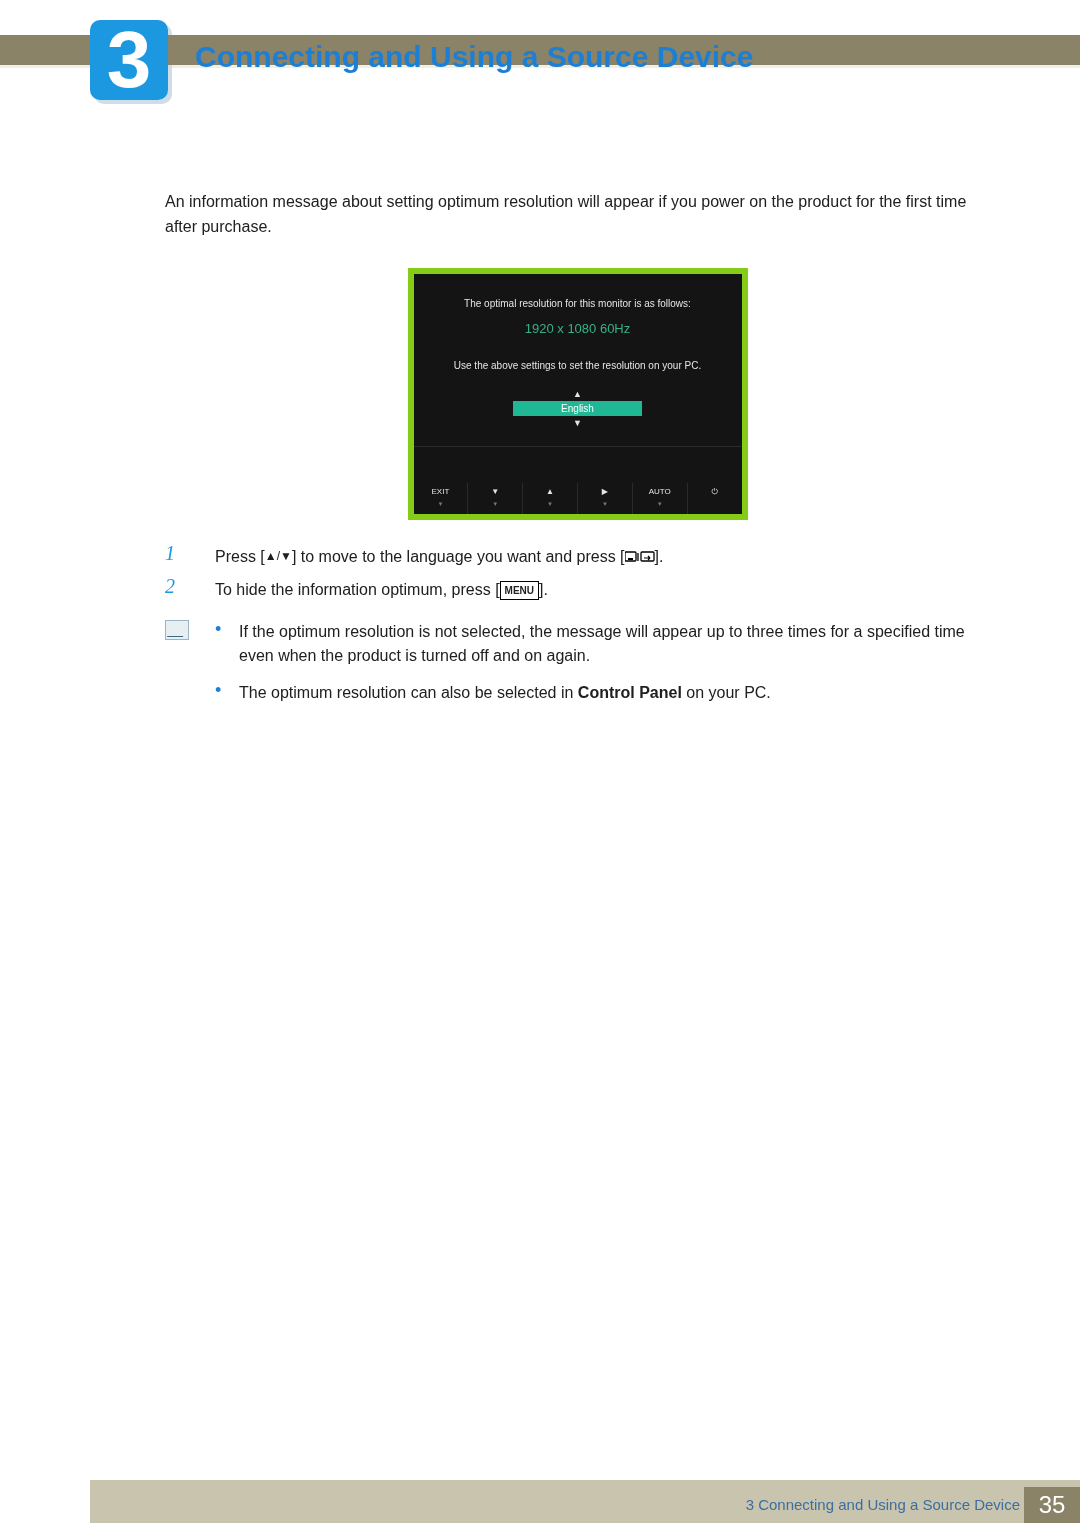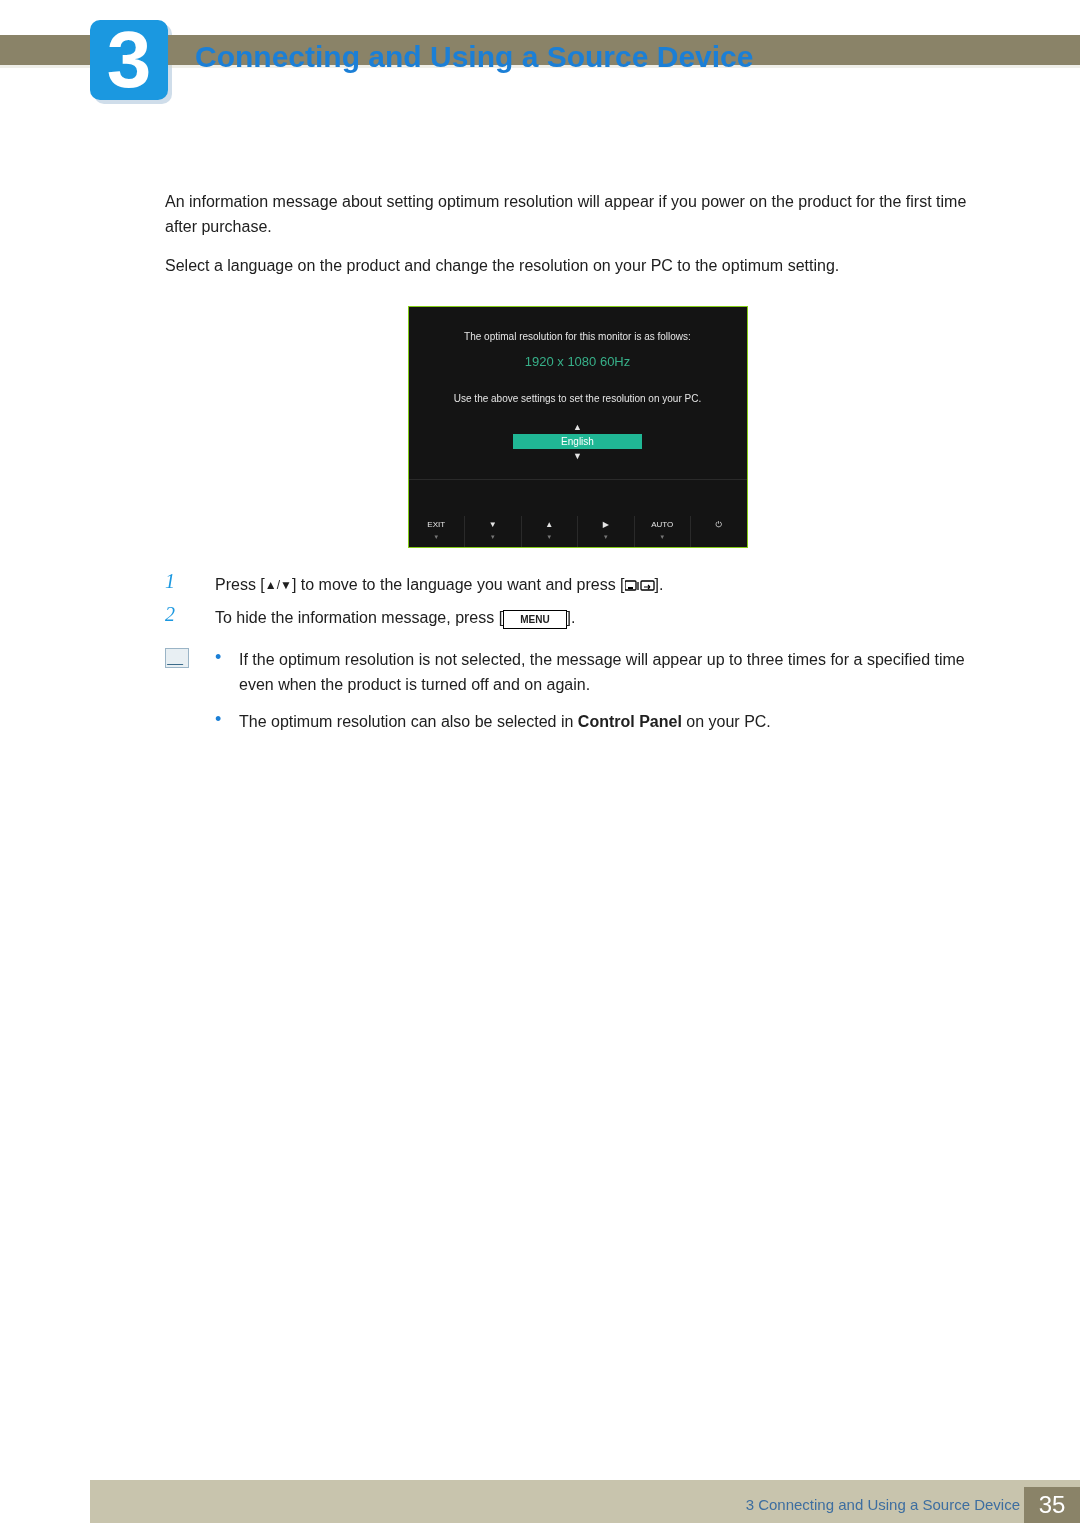--- a/index.html
+++ b/index.html
@@ -62,21 +62,21 @@
     font-weight: bold;
     margin-bottom: 22px;
   }
   .section-heading .num { margin-right: 10px; }
   .para { line-height: 1.55; margin-bottom: 14px; }
   .osd-wrap { text-align: center; margin: 28px 0 22px 0; }
   .osd {
     display: inline-block;
     width: 340px;
     background: #141414;
-    border: 1px solid #84cc16;
+    border: 6px solid #84cc16;
     color: #e5e5e5;
     font-size: 10px;
     text-align: center;
     padding-bottom: 0;
   }
   .osd .line1 { margin: 24px 10px 12px 10px; }
   .osd .res { color: #37b089; font-size: 13px; margin-bottom: 24px; }
   .osd .line2 { margin: 0 10px 18px 10px; }
   .osd .lang-block { margin-bottom: 18px; }
   .osd .tri { font-size: 9px; line-height: 10px; color: #e5e5e5; }
@@ -118,21 +118,21 @@
     vertical-align: middle;
     font-size: 12px;
     position: relative;
     top: -1px;
   }
   .menu-pill {
     display: inline-block;
     border: 1px solid #000;
     font-size: 10px;
     font-weight: bold;
-    padding: 1px 16px;
+    padding: 1px 4px;
     vertical-align: middle;
     font-family: Arial, sans-serif;
   }
   .note-block { display: flex; margin-top: 18px; }
   .note-icon-col { width: 50px; }
   .note-icon {
     width: 24px; height: 20px;
     border: 1px solid #9ab4c6;
     background: #e8eff3;
     position: relative;
@@ -184,21 +184,20 @@
 <div class="top-band"></div>
 <div class="top-band-shadow"></div>
 <div class="chapter-badge-shadow"></div>
 <div class="chapter-badge">3</div>
 <div class="chapter-title">Connecting and Using a Source Device</div>
 
 <div class="content">
 
 
   <p class="para">An information message about setting optimum resolution will appear if you power on the product for the first time after purchase.</p>
-  <p class="para">Select a language on the product and change the resolution on your PC to the optimum setting.</p>
 
   <div class="osd-wrap">
     <div class="osd">
       <div class="line1">The optimal resolution for this monitor is as follows:</div>
       <div class="res">1920 x 1080  60Hz</div>
       <div class="line2">Use the above settings to set the resolution on your PC.</div>
       <div class="lang-block">
         <div class="tri">▲</div>
         <div class="lang-btn">English</div>
         <div class="tri">▼</div>
@@ -243,21 +242,21 @@
             <path d="M13 2 L13 10" stroke="#000" stroke-width="1.3"></path>
             <rect x="16" y="1" width="13" height="9" rx="1" fill="none" stroke="#000" stroke-width="1.3"></rect>
             <path d="M19 7 L25 7 M25 7 L23 5 M25 7 L23 9" stroke="#000" stroke-width="1.2" fill="none"></path>
           </svg>
         </span><span>].</span>
       </div>
     </div>
     <div class="step">
       <div class="step-num">2</div>
       <div class="step-text">
-        <span>To hide the information message, press [</span><span class="menu-pill">MENU</span><span>].</span>
+        <span>To hide the information optimum, press [</span><span class="menu-pill">MENU</span><span>].</span>
       </div>
     </div>
   </div>
 
   <div class="note-block">
     <div class="note-icon-col">
       <span class="note-icon"></span>
     </div>
     <div class="note-list">
       <div class="note-item">

